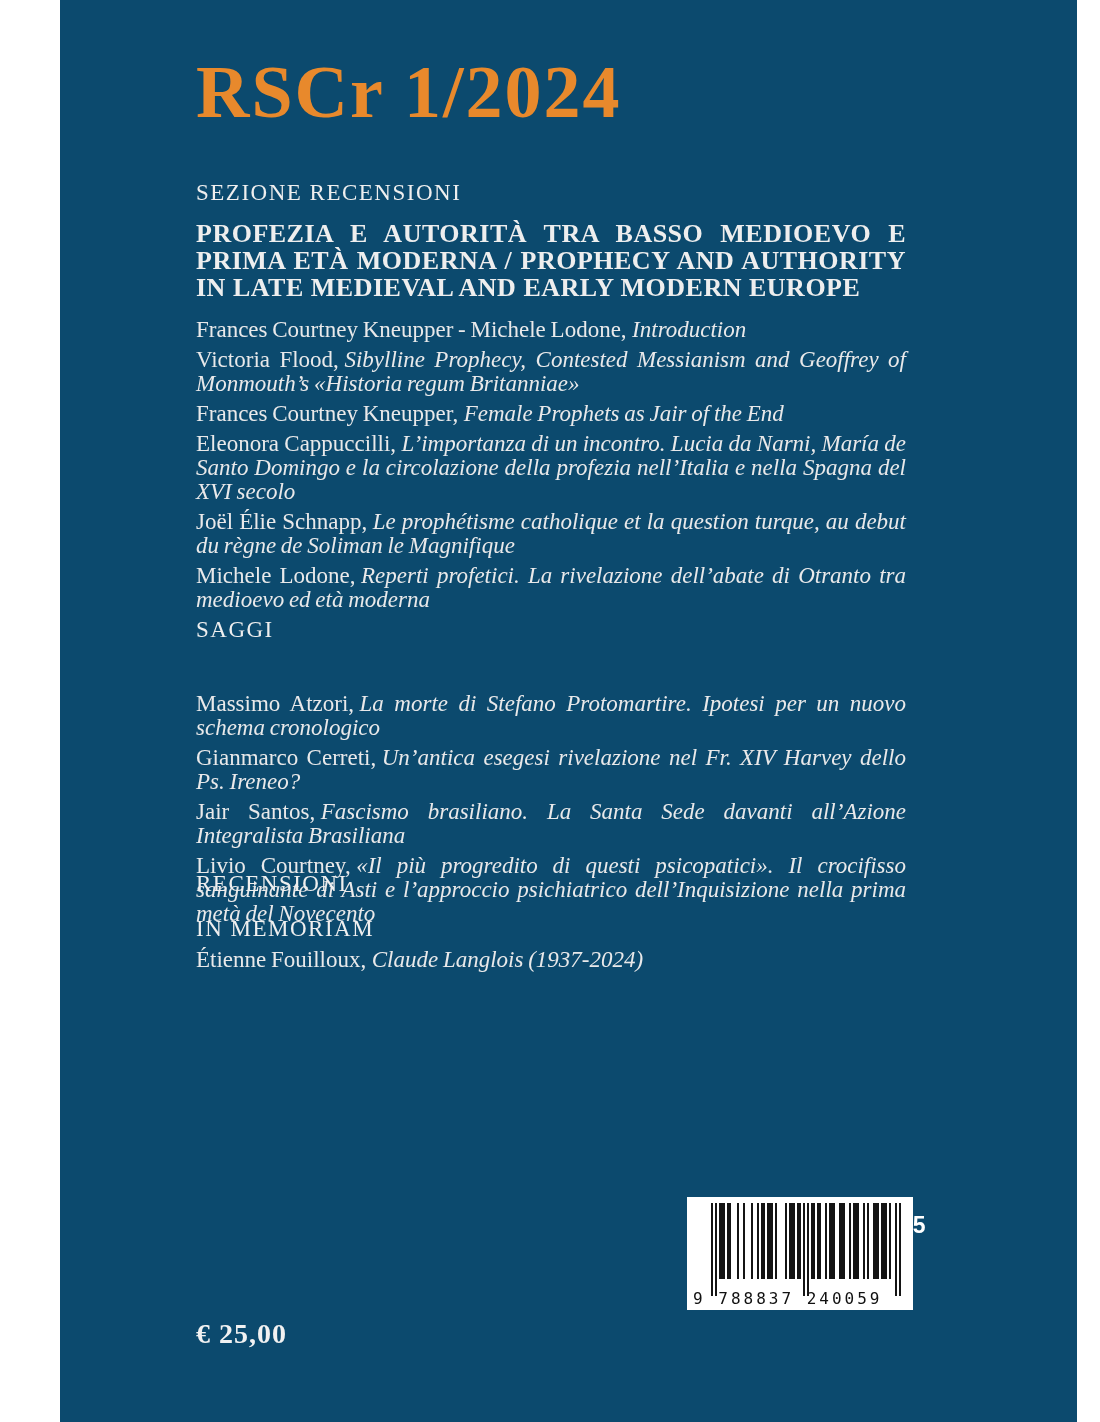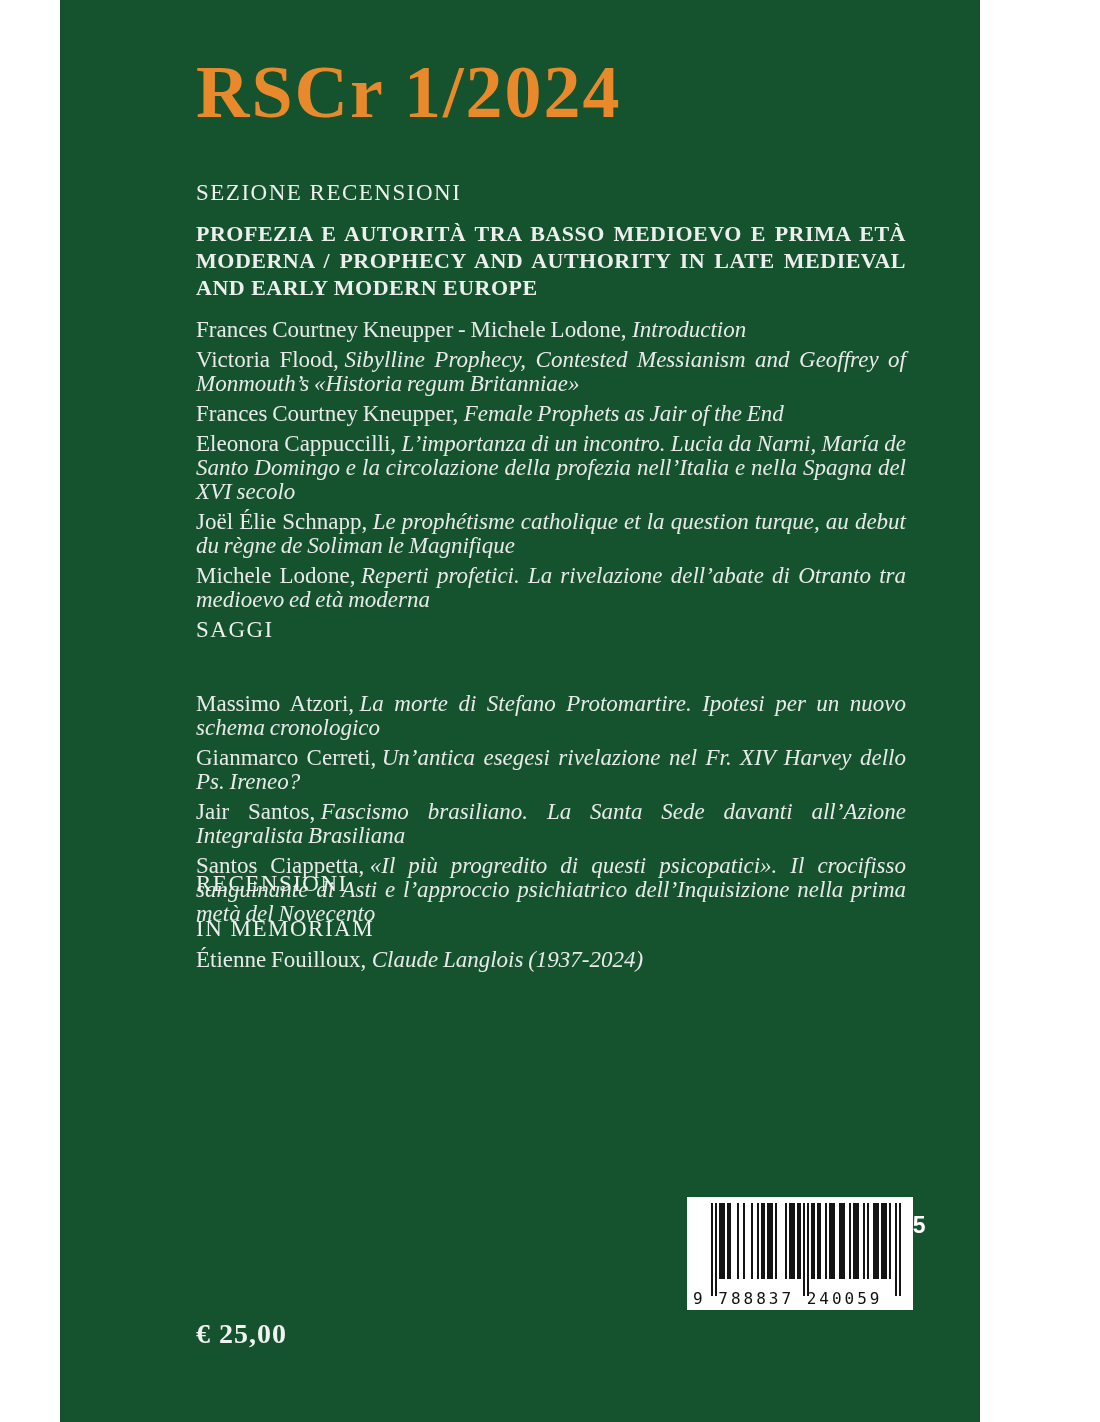--- a/index.html
+++ b/index.html
@@ -6,22 +6,22 @@
   .page{
     position:relative;
     width:1100px;height:1422px;
     background:#ffffff;
     overflow:hidden;
     font-family:"Liberation Serif", serif;
   }
   .cover{
     position:absolute;
     left:60px;top:0;
-    width:920px;height:1422px;
-    background:#14532d;
+    width:1017px;height:1422px;
+    background:#0c4a6e;
   }
   .journal-title{
     position:absolute;
     left:136px;top:55px;
     margin:0;
     font-size:74px;line-height:1;
     font-weight:bold;
     letter-spacing:2px;
     color:#e8892c;
   }
@@ -36,21 +36,21 @@
   }
   .label-sezione{top:181px;}
   .label-saggi{top:618px;}
   .label-recensioni{top:872px;}
   .label-memoriam{top:917px;}
   .mono-heading{
     position:absolute;
     left:136px;top:220px;
     width:710px;
     margin:0;
-    font-size:22px;line-height:27px;
+    font-size:26px;line-height:27px;
     font-weight:bold;
     letter-spacing:0.5px;
     color:#eeeeee;
     text-align:justify;
   }
   .entries{
     position:absolute;
     left:136px;
     width:710px;
     color:#e9e9ea;
@@ -135,21 +135,21 @@
       <p class="entry"><span class="author">Joël Élie Schnapp,</span><em class="title">Le prophétisme catholique et la question turque, au debut du règne de Soliman le Magnifique</em></p>
       <p class="entry"><span class="author">Michele Lodone,</span><em class="title">Reperti profetici. La rivelazione dell’abate di Otranto tra medioevo ed età moderna</em></p>
     </div>
 
     <h2 class="section-label label-saggi">SAGGI</h2>
 
     <div class="entries entries-saggi">
       <p class="entry"><span class="author">Massimo Atzori,</span><em class="title">La morte di Stefano Protomartire. Ipotesi per un nuovo schema cronologico</em></p>
       <p class="entry"><span class="author">Gianmarco Cerreti,</span><em class="title">Un’antica esegesi rivelazione nel Fr. XIV Harvey dello Ps. Ireneo?</em></p>
       <p class="entry"><span class="author">Jair Santos,</span><em class="title">Fascismo brasiliano. La Santa Sede davanti all’Azione Integralista Brasiliana</em></p>
-      <p class="entry"><span class="author">Santos Ciappetta,</span><em class="title">«Il più progredito di questi psicopatici». Il crocifisso sanguinante di Asti e l’approccio psichiatrico dell’Inquisizione nella prima metà del Novecento</em></p>
+      <p class="entry"><span class="author">Livio Courtney,</span><em class="title">«Il più progredito di questi psicopatici». Il crocifisso sanguinante di Asti e l’approccio psichiatrico dell’Inquisizione nella prima metà del Novecento</em></p>
     </div>
 
     <h2 class="section-label label-recensioni">RECENSIONI</h2>
 
     <h2 class="section-label label-memoriam">IN MEMORIAM</h2>
 
     <div class="entries entries-memoriam">
       <p class="entry"><span class="author">Étienne Fouilloux,</span><em class="title">Claude Langlois (1937-2024)</em></p>
     </div>
 

